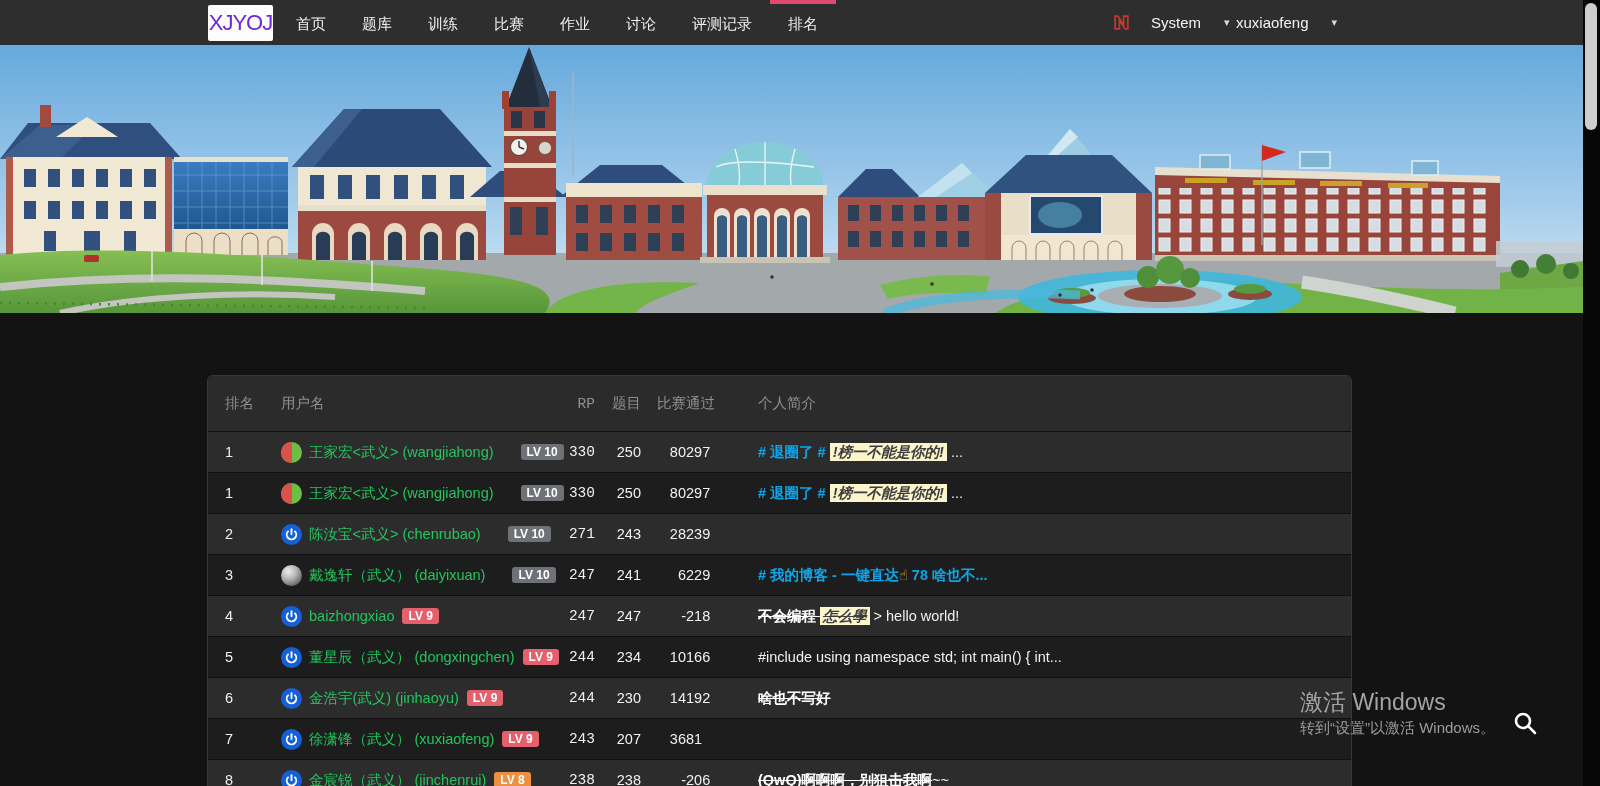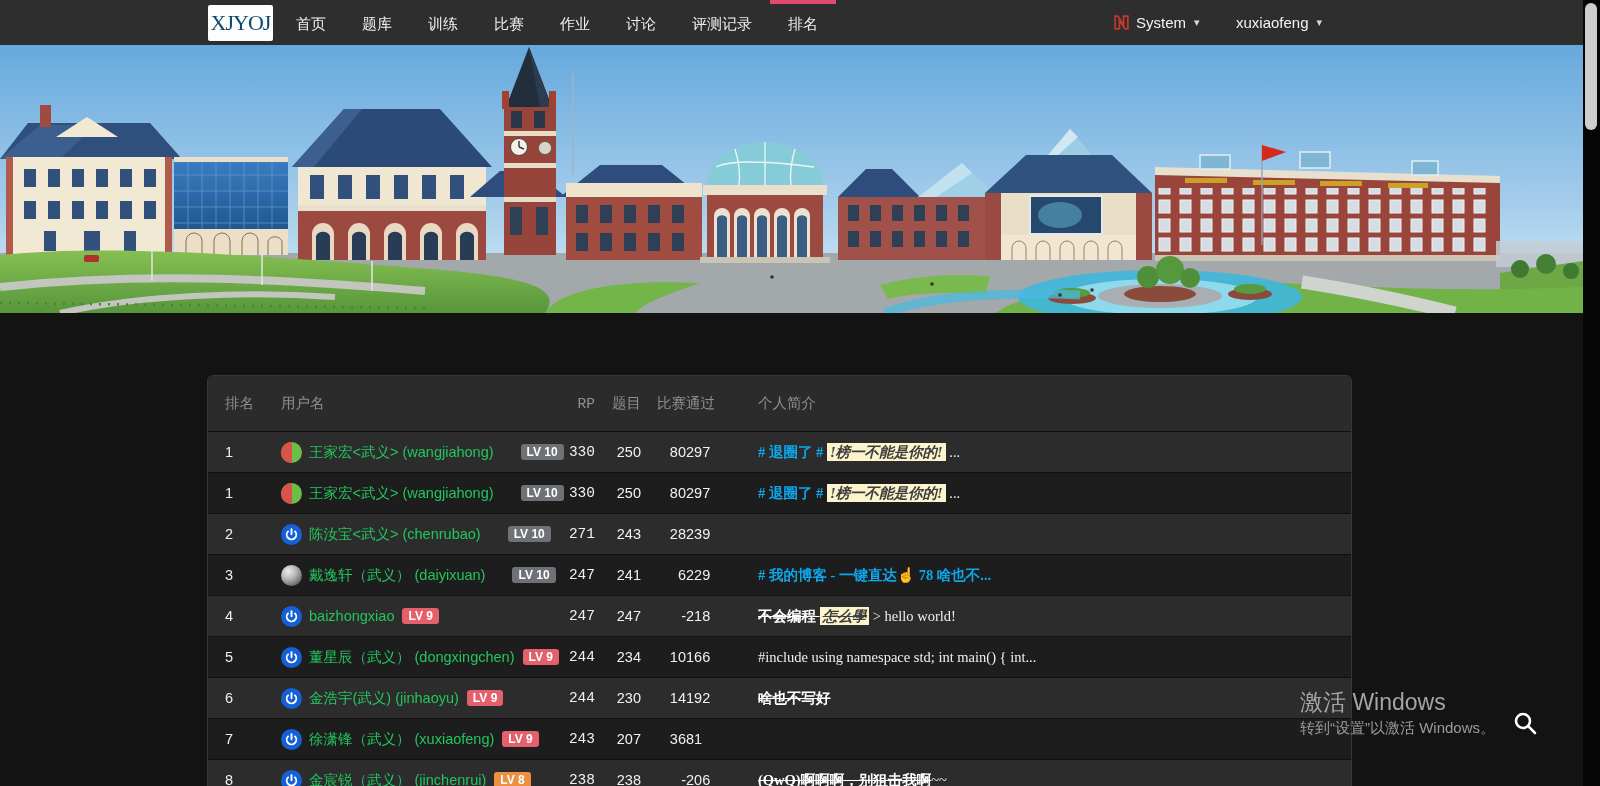--- a/index.html
+++ b/index.html
@@ -4,26 +4,26 @@
 <style>
   html,body{margin:0;padding:0;}
   body{
     width:1600px;height:786px;position:relative;overflow:hidden;
     background:#131313;font-family:"Liberation Sans","DejaVu Sans",sans-serif;
   }
   
   .navbar{position:absolute;top:0;left:0;width:1600px;height:45px;background:#2e2e2e;z-index:30;}
   .logo-box{position:absolute;left:208px;top:5px;width:65px;height:36px;background:#fdfdfd;
     display:flex;align-items:center;justify-content:center;border-radius:2px;}
-  .logo-box span{font-family:Liberation Serif, serif;font-size:22px;color:#0c4a6e;letter-spacing:-1px;}
+  .logo-box span{font-family:Liberation Sans, sans-serif;font-size:22px;color:#6d28d9;letter-spacing:-1px;}
   .nav-menu{position:absolute;left:278px;top:0;height:45px;display:flex;list-style:none;margin:0;padding:0;}
   .nav-menu li{height:45px;box-sizing:border-box;border-top:4px solid transparent;
     padding:0 18px;display:flex;align-items:center;color:#efefef;font-size:15px;cursor:pointer;}
   .nav-menu li.active{border-top-color:#e24a6d;}
-  .nav-right-item{position:absolute;top:0;height:45px;display:flex;align-items:center;gap:6px;color:#f2f2f2;font-size:15px;cursor:pointer;}
+  .nav-right-item{position:absolute;top:0;height:45px;display:flex;align-items:center;gap:21px;color:#f2f2f2;font-size:15px;cursor:pointer;}
   .sys{left:1113px;} .usr{left:1236px;}
   .chev{font-size:11px;color:#d8d8d8;margin-left:2px;}
   .nicon{width:17px;height:17px;display:inline-block;}
   
   .banner{position:absolute;top:45px;left:0;width:1583px;height:268px;overflow:hidden;background:#9cc4e4;}
   .banner svg{display:block;}
   
   .scrollstrip{position:absolute;top:0;right:0;width:17px;height:786px;background:#060606;z-index:50;}
   .scrollthumb{position:absolute;top:3px;left:2px;width:12px;height:127px;background:#cdcdcd;border-radius:6px;}
   
@@ -33,21 +33,21 @@
   .trow{display:flex;align-items:center;height:40px;font-size:14.5px;color:#f0f0f0;border-top:1px solid #101010;}
   .trow:nth-child(odd){background:#2c2c2c;}
   .trow:nth-child(even){background:#1d1d1d;}
   .c{box-sizing:border-box;white-space:nowrap;overflow:hidden;}
   .col-rank{width:73px;padding-left:17px;}
   .col-user{width:227px;display:flex;align-items:center;overflow:visible;}
   .col-rp{width:87px;text-align:right;font-family:Liberation Mono, monospace;}
   .col-prob{width:46px;text-align:right;}
   .col-contest{width:45px;text-align:right;}
   .col-pass{width:52px;text-align:left;}
-  .col-bio{flex:1;padding-left:20px;text-overflow:ellipsis;font-family:Liberation Serif, serif;}
+  .col-bio{flex:1;padding-left:20px;text-overflow:ellipsis;}
   .thead .col-bio{color:#8f8f8f;}
   
   .avatar{width:21px;height:21px;border-radius:50%;margin-right:7px;flex:0 0 21px;position:relative;overflow:hidden;display:inline-block;}
   .av-split{background:#6cbf44;}
   .av-split i{position:absolute;top:0;left:0;width:50%;height:100%;background:#d95348;}
   .av-power{background:#1560d6;display:flex;align-items:center;justify-content:center;}
   .av-power svg{width:15px;height:15px;}
   .av-photo{background:radial-gradient(circle at 35% 30%,#ededed 0%,#b5b5b5 40%,#6a6a6a 75%,#3c3c3c 100%);}
   .uname{color:#22c55e;text-decoration:none;font-size:14.5px;}
   .lv{margin-left:8px;font-size:12px;font-weight:bold;color:#fff;padding:2px 6px;border-radius:3px;line-height:1;}

